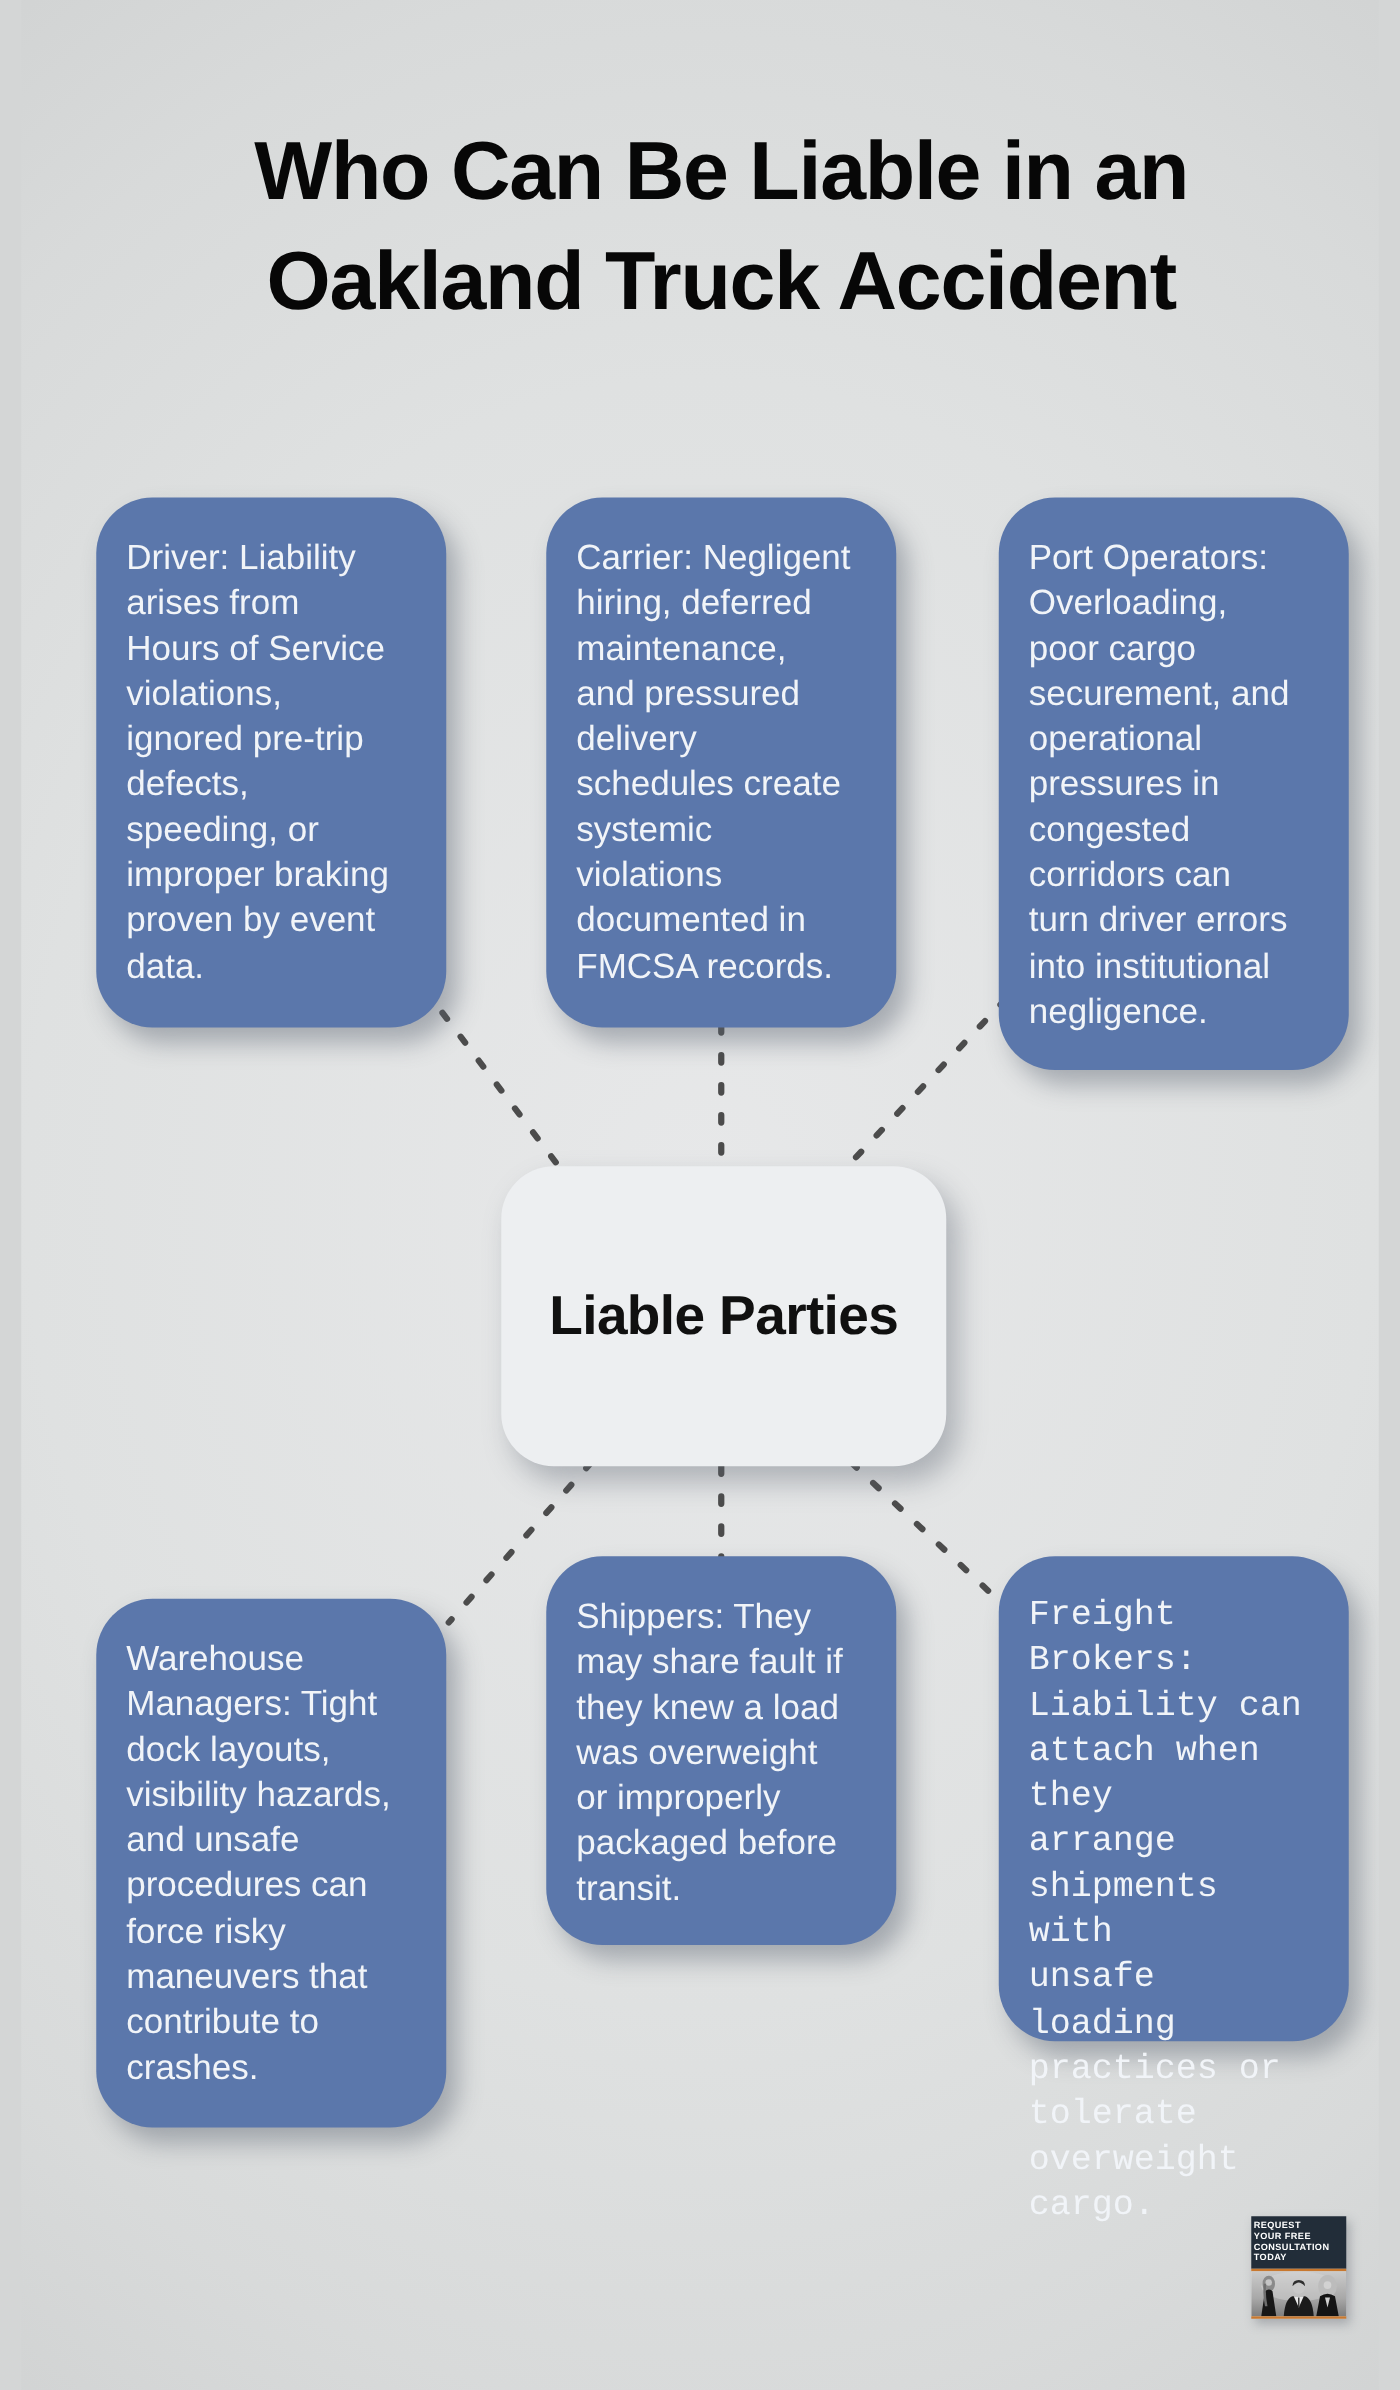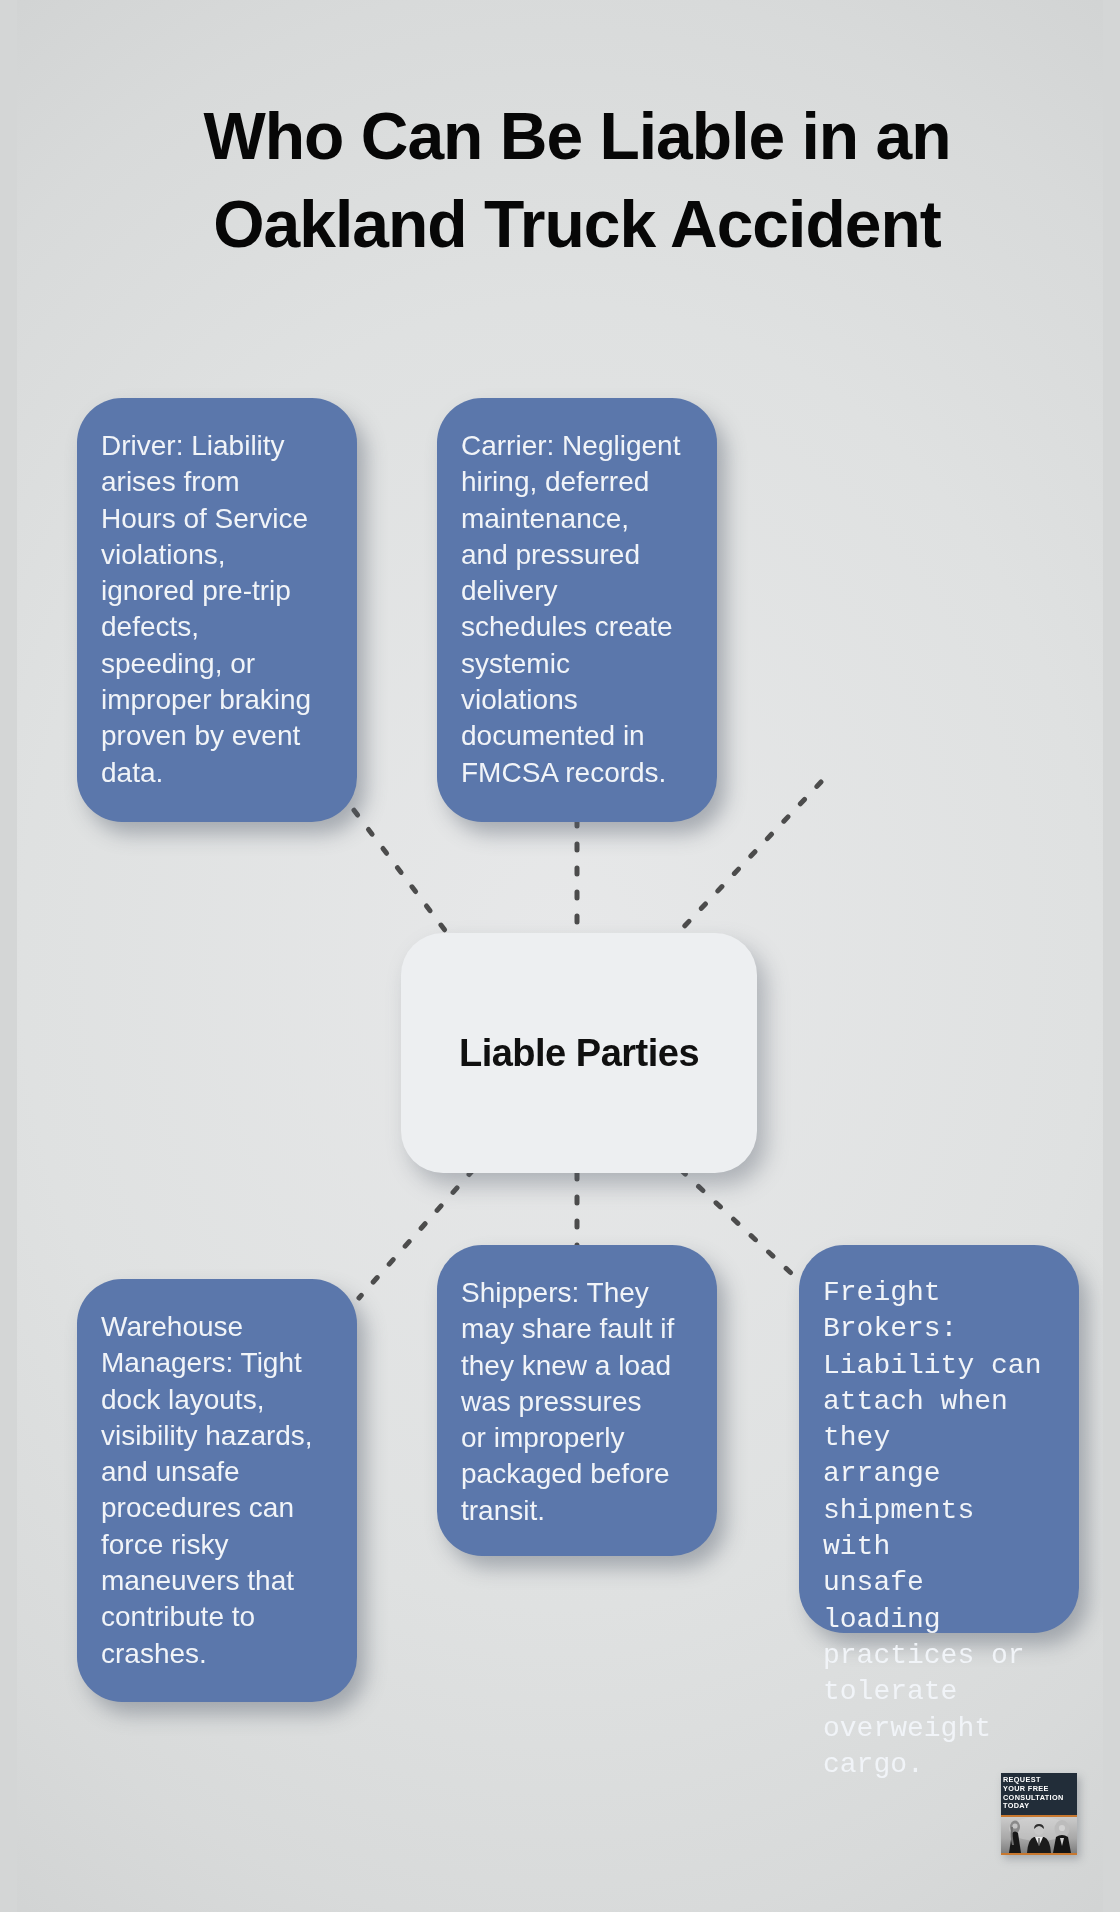--- a/index.html
+++ b/index.html
@@ -24,21 +24,21 @@
   .b4{left:60px;top:1279px;width:280px;height:423px;}
   .b5{left:420px;top:1245px;width:280px;height:311px;}
   .b6{left:782px;top:1245px;width:280px;height:388px;font-family:Liberation Mono, monospace;}
   .center-node{
     position:absolute;left:384px;top:933px;width:356px;height:240px;
     background:#edeff1;border-radius:42px;
     box-shadow:9px 12px 22px rgba(92,100,112,0.40);
     display:flex;align-items:center;justify-content:center;
   }
   .center-label{
-    font-size:38px;font-weight:700;color:#101010;letter-spacing:-0.5px;
+    font-size:44px;font-weight:700;color:#101010;letter-spacing:-0.5px;
   }
   .connectors{position:absolute;left:0;top:0;width:1120px;height:1912px;}
   .badge{
     position:absolute;left:984px;top:1773px;width:76px;
     box-shadow:3px 4px 8px rgba(80,86,96,0.35);cursor:pointer;
   }
   .badge-text{
     background:#222d39;color:#ffffff;
     font-size:7.3px;line-height:8.8px;font-weight:700;letter-spacing:0.35px;
     padding:3px 2px 4px 2px;white-space:pre-line;
@@ -78,34 +78,45 @@
   <div class="node b1">Driver: Liability
 arises from
 Hours of Service
 violations,
 ignored pre-trip
 defects,
 speeding, or
 improper braking
 proven by event
 data.</div>
+  <div class="node b3">Port Operators:
+Overloading,
+poor cargo
+securement, and
+operational
+pressures in
+congested
+corridors can
+turn driver errors
+into institutional
+negligence.</div>
   <div class="node b4">Warehouse
 Managers: Tight
 dock layouts,
 visibility hazards,
 and unsafe
 procedures can
 force risky
 maneuvers that
 contribute to
 crashes.</div>
   <div class="node b5">Shippers: They
 may share fault if
 they knew a load
-was pressures
+was overweight
 or improperly
 packaged before
 transit.</div>
   <div class="node b6">Freight Brokers:
 Liability can
 attach when they
 arrange
 shipments with
 unsafe loading
 practices or

